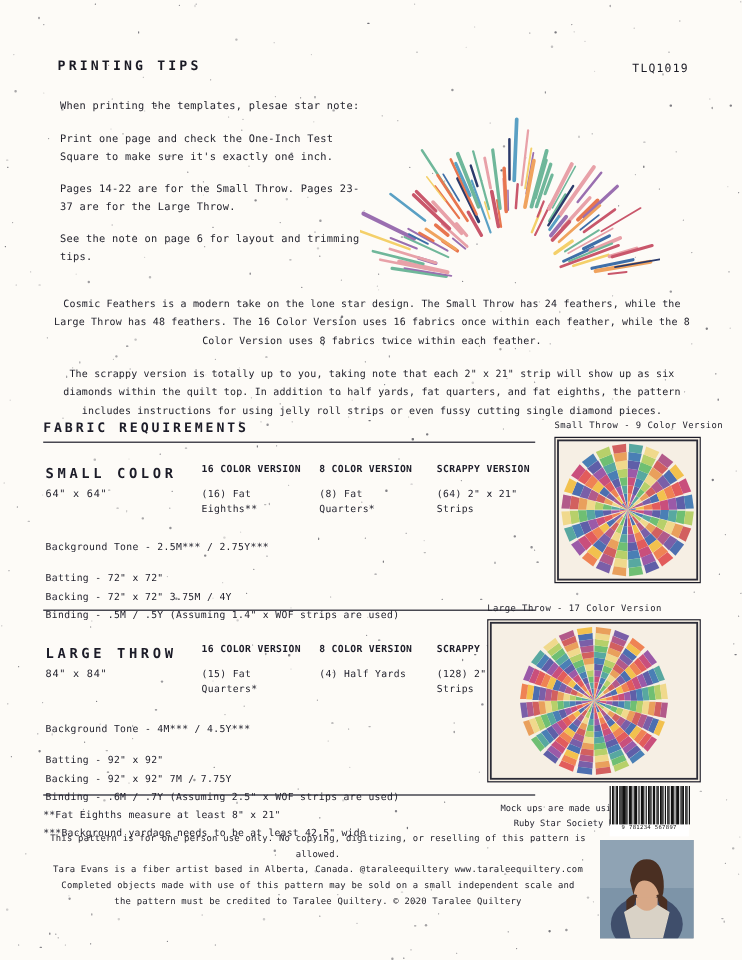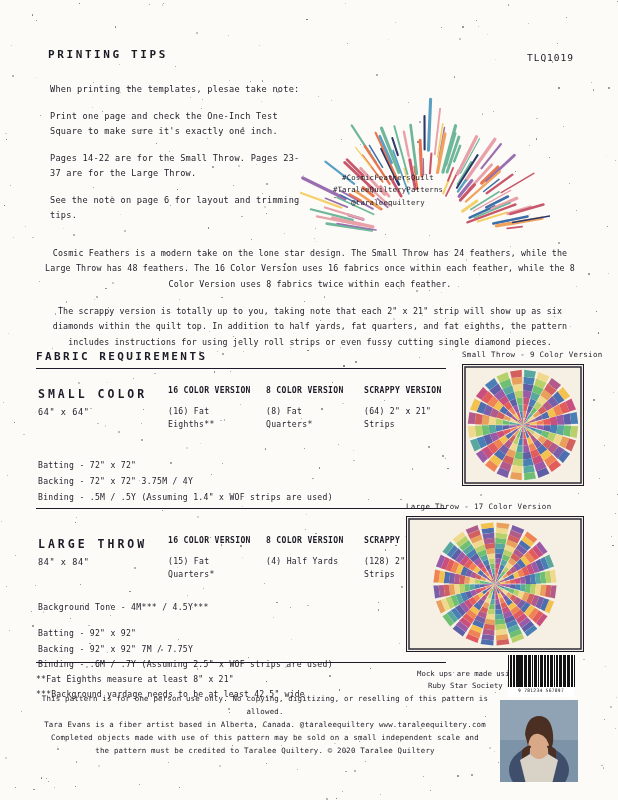--- a/index.html
+++ b/index.html
@@ -639,21 +639,21 @@
       <div class="speck" style="left:76.1px;top:517.4px;width:0.7px;height:0.7px;opacity:0.31"></div>
       <div class="speck" style="left:285.4px;top:666.4px;width:1.7px;height:1.7px;opacity:0.19"></div>
       <div class="speck" style="left:556.8px;top:43.2px;width:0.7px;height:0.7px;opacity:0.50"></div>
       <div class="speck" style="left:229.7px;top:370.6px;width:1.1px;height:1.1px;opacity:0.53"></div>
     </div>
 
   <div class="hdr-title">PRINTING TIPS</div>
   <div class="hdr-code">TLQ1019</div>
 
   <div class="tips">
-    <p>When printing the templates, plesae take note:</p>
+    <p>When printing the templates, plesae star note:</p>
     <p>Print one page and check the One-Inch Test Square to make sure it's exactly one inch.</p>
     <p>Pages 14-22 are for the Small Throw. Pages 23-37 are for the Large Throw.</p>
     <p>See the note on page 6 for layout and trimming tips.</p>
   </div>
 
   <svg class="burst" viewBox="0 0 250 160">
     <g id="burst-g" stroke-linecap="round">
         <line x1="71.9" y1="142.3" x2="26.8" y2="135.7" stroke="#6fb79a" stroke-width="2.8"></line>
         <line x1="76.1" y1="141.9" x2="37.0" y2="135.4" stroke="#9a6fb0" stroke-width="1.5"></line>
         <line x1="62.0" y1="137.4" x2="16.9" y2="128.4" stroke="#e8a1a8" stroke-width="2.2"></line>
@@ -740,25 +740,20 @@
         <line x1="177.8" y1="133.5" x2="206.9" y2="124.5" stroke="#f4d06a" stroke-width="2.3"></line>
         <line x1="207.9" y1="125.7" x2="230.5" y2="119.1" stroke="#e8a1a8" stroke-width="3.1"></line>
         <line x1="210.3" y1="126.0" x2="243.4" y2="116.6" stroke="#c9576b" stroke-width="2.6"></line>
         <line x1="193.3" y1="135.6" x2="227.5" y2="128.4" stroke="#3f6fa8" stroke-width="2.6"></line>
         <line x1="196.4" y1="137.9" x2="242.0" y2="130.1" stroke="#f0a35e" stroke-width="3.4"></line>
         <line x1="212.5" y1="134.6" x2="249.8" y2="128.1" stroke="#2b3a6b" stroke-width="1.5"></line>
         <line x1="207.2" y1="140.4" x2="222.1" y2="138.6" stroke="#c9576b" stroke-width="1.7"></line>
       </g>
   </svg>
 
-  <div class="hashtags">
-    <div>#CosmicFeathersQuilt</div>
-    <div>#TaraleeQuilteryPatterns</div>
-    <div>@taraleequiltery</div>
-  </div>
 
   <div class="intro">
     <p>Cosmic Feathers is a modern take on the lone star design. The Small Throw has 24 feathers, while the Large Throw has 48 feathers. The 16 Color Version uses 16 fabrics once within each feather, while the 8 Color Version uses 8 fabrics twice within each feather.</p>
     <p>The scrappy version is totally up to you, taking note that each 2" x 21" strip will show up as six diamonds within the quilt top. In addition to half yards, fat quarters, and fat eighths, the pattern includes instructions for using jelly roll strips or even fussy cutting single diamond pieces.</p>
   </div>
 
   <div class="fabreq">FABRIC REQUIREMENTS</div>
   <div class="rule r1"></div>
   <div class="rule r2"></div>
   <div class="rule r3"></div>
@@ -775,20 +770,21 @@
   <div class="col" style="left:266px; top:384px; width:80px;">
     <div class="ch">8 COLOR VERSION</div>
     <div style="margin-top:8px;">(8) Fat Quarters*</div>
   </div>
   <div class="col" style="left:364px; top:384px; width:90px;">
     <div class="ch">SCRAPPY VERSION</div>
     <div style="margin-top:8px;">(64) 2" x 21" Strips</div>
   </div>
 
   <div class="specs" style="left:38px; top:448px;">
+    <div>Background Tone - 2.5M*** / 2.75Y***</div>
     <div style="height:10px;"></div>
     <div>Batting - 72" x 72"</div>
     <div>Backing - 72" x 72" 3.75M / 4Y</div>
     <div>Binding - .5M / .5Y (Assuming 1.4" x WOF strips are used)</div>
   </div>
 
   <div class="size-name" style="left:38px; top:536px;">
     <span>LARGE THROW</span>
     <span class="size-dim">84" x 84"</span>
   </div>

